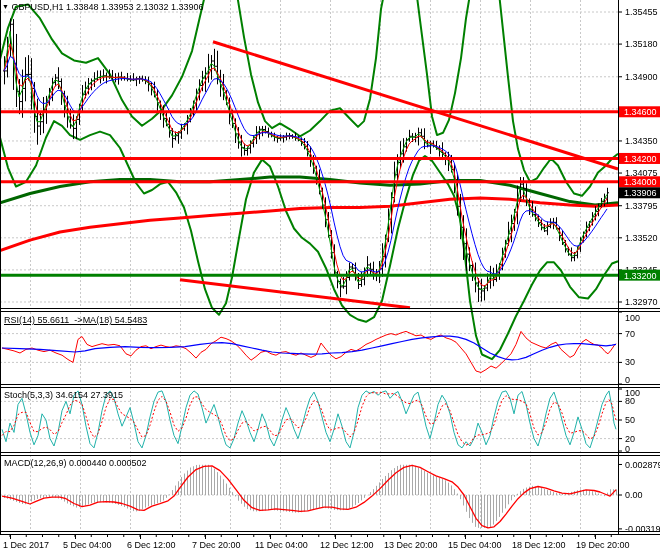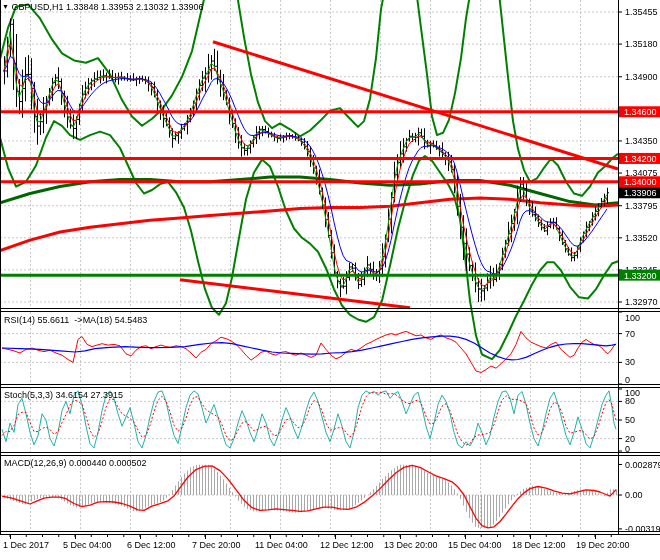--- a/index.html
+++ b/index.html
@@ -1060,16 +1060,16 @@
         <text x="255" y="548" font-size="9" font-family="Liberation Sans, sans-serif" fill="#000" dn="time-axis-label">11 Dec 04:00</text>
         <text x="320" y="548" font-size="9" font-family="Liberation Sans, sans-serif" fill="#000" dn="time-axis-label">12 Dec 12:00</text>
         <text x="384" y="548" font-size="9" font-family="Liberation Sans, sans-serif" fill="#000" dn="time-axis-label">13 Dec 20:00</text>
         <text x="448" y="548" font-size="9" font-family="Liberation Sans, sans-serif" fill="#000" dn="time-axis-label">15 Dec 04:00</text>
         <text x="512" y="548" font-size="9" font-family="Liberation Sans, sans-serif" fill="#000" dn="time-axis-label">18 Dec 12:00</text>
         <text x="576" y="548" font-size="9" font-family="Liberation Sans, sans-serif" fill="#000" dn="time-axis-label">19 Dec 20:00</text>
       </g>
   </svg>
 
   <div class="hdr" style="left:2px;top:2px;"><span class="mark">▼</span> <span>GBPUSD,H1 1.33848 1.33953 2.13032 1.33906</span></div>
-  <div class="hdr" style="left:4px;top:315px;">RSI(14) 55.6611  -&gt;MA(18) 54.5483</div>
+  <div class="hdr" style="left:4px;top:315px;text-decoration:underline;">RSI(14) 55.6611  -&gt;MA(18) 54.5483</div>
   <div class="hdr" style="left:4px;top:390px;text-align:center;">Stoch(5,3,3) 34.6154 27.3915</div>
   <div class="hdr" style="left:4px;top:458px;">MACD(12,26,9) 0.000440 0.000502</div>
 </div>
 
 </body></html>

